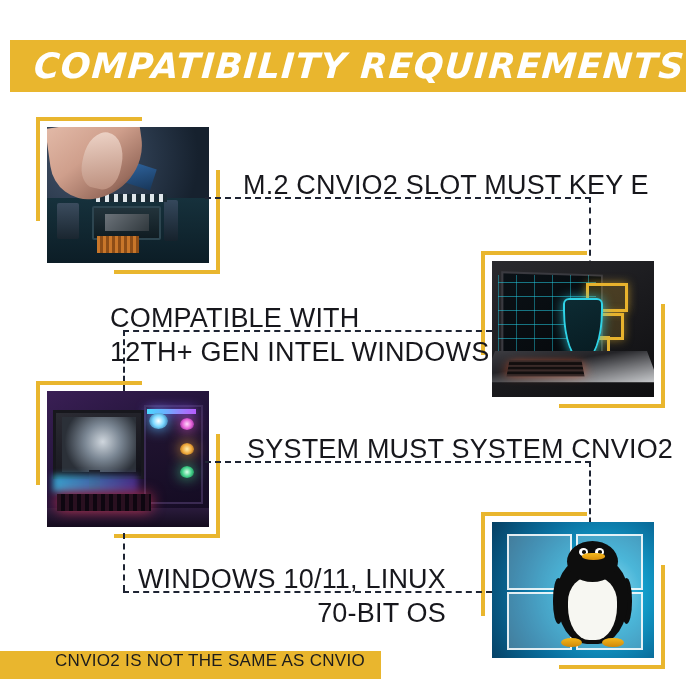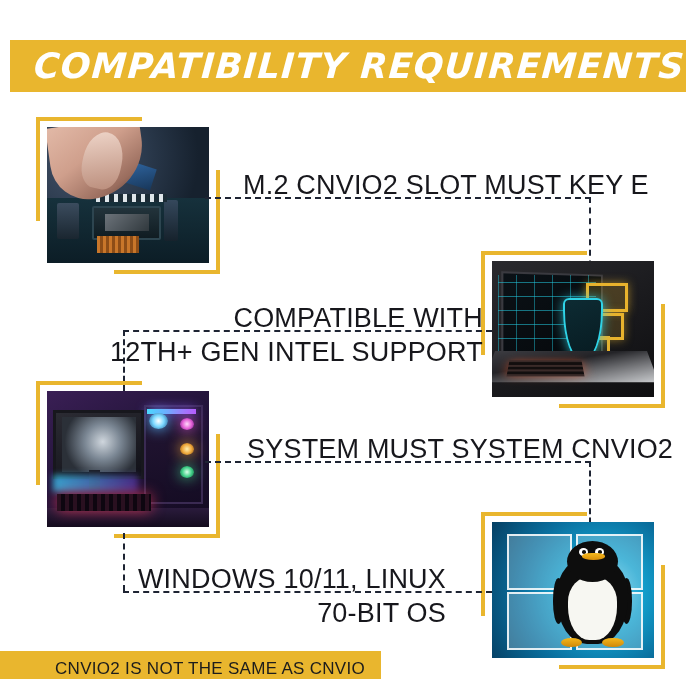--- a/index.html
+++ b/index.html
@@ -24,21 +24,21 @@
     font-size:35px;letter-spacing:1.2px;
     color:#ffffff;
     white-space:nowrap;
     transform:skewX(-4deg);
   }
 
   
   .footer-banner{
     position:absolute;left:0px;top:651px;width:381px;height:28px;
     background:#e9b62e;
-    display:flex;align-items:flex-end;
+    display:flex;align-items:flex-start;
   }
   .footer-text{
     margin-left:55px;
     font-size:17px;letter-spacing:.3px;
     color:#1c1c1c;white-space:nowrap;
   }
 
   
   .photo{
     position:absolute;overflow:hidden;background:#12202e;
@@ -227,22 +227,22 @@
       <div class="lt-gold2"></div>
       <div class="lt-gold3"></div>
       <div class="lt-shield"></div>
       <div class="lt-base"></div>
       <div class="lt-keys"></div>
     </div>
   </div>
   <div class="dash-h" style="left:123px;top:330px;width:369px;"></div>
   <div class="dash-v" style="left:123px;top:330px;height:61px;"></div>
   <div class="caption" style="left:110px;top:301px;">
-    <div style="text-align:right;">COMPATIBLE WITH</div>
-    <div>12TH+ GEN INTEL SUPPORT</div>
+    <div style="text-align:left;">COMPATIBLE WITH</div>
+    <div>12TH+ GEN INTEL WINDOWS</div>
   </div>
 
   <div class="bracket" style="left:36px;top:381px;width:184px;height:157px;">
     <div class="h" style="left:0;top:0;width:106px;height:4px;"></div>
     <div class="v" style="left:0;top:0;width:4px;height:104px;"></div>
     <div class="h" style="right:0;bottom:0;width:106px;height:4px;"></div>
     <div class="v" style="right:0;bottom:0;width:4px;height:104px;"></div>
   </div>
   <div class="photo" style="left:47px;top:391px;width:162px;height:136px;">
     <div class="art-pc">

